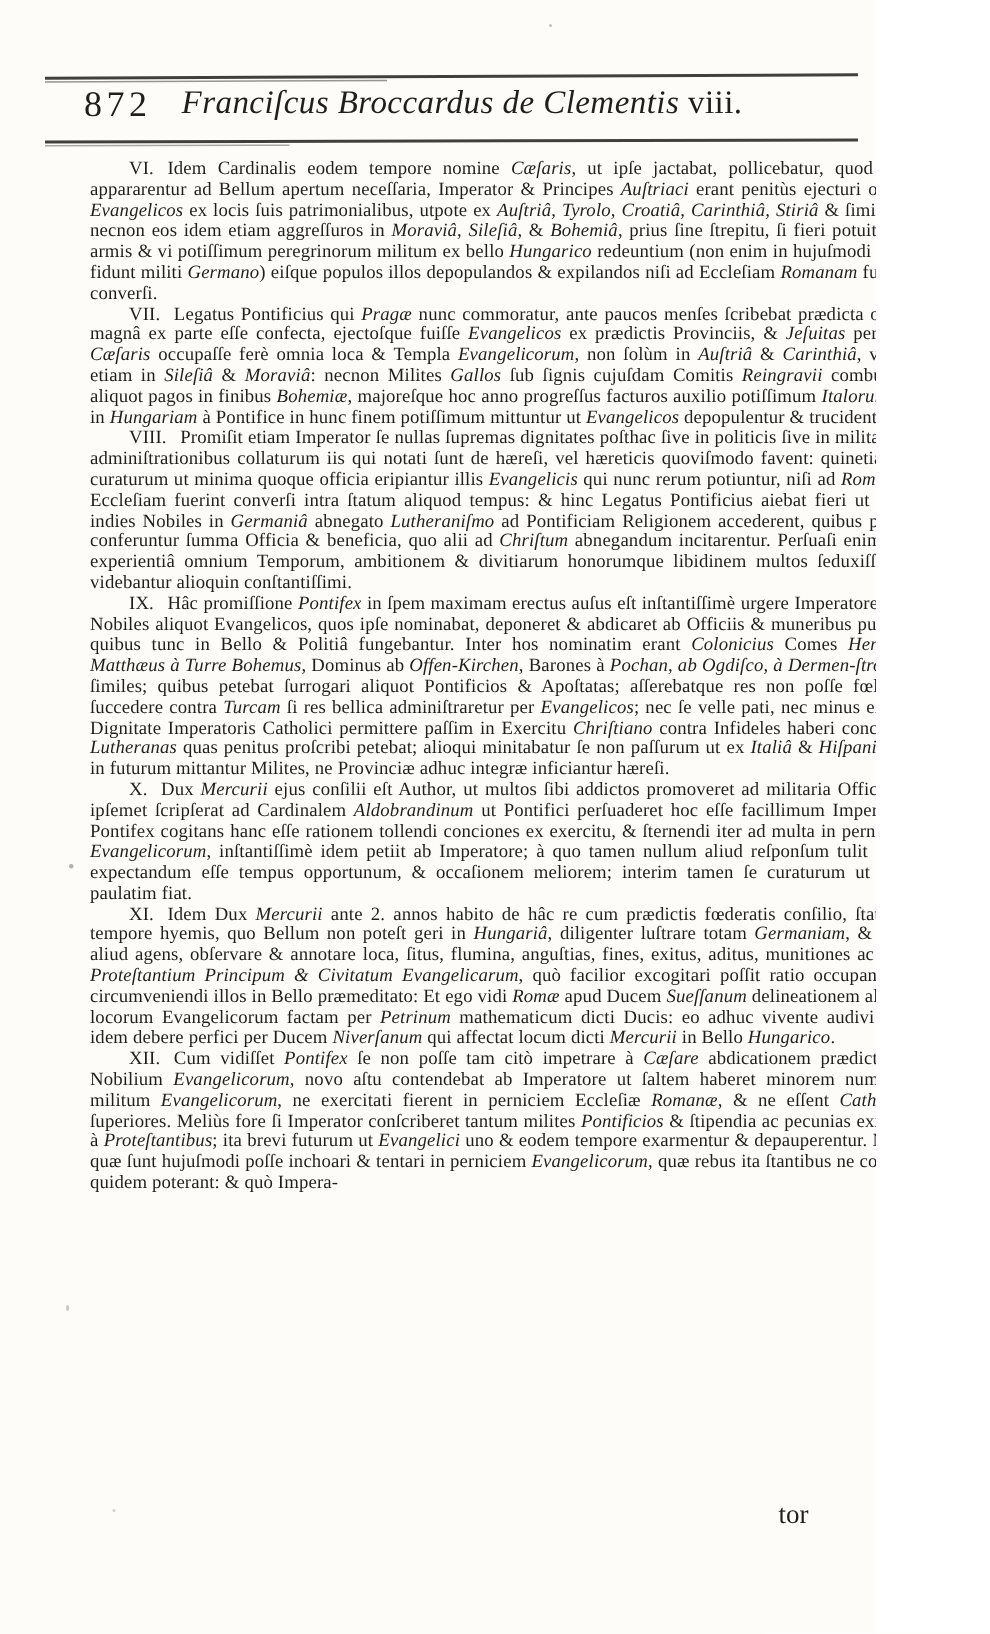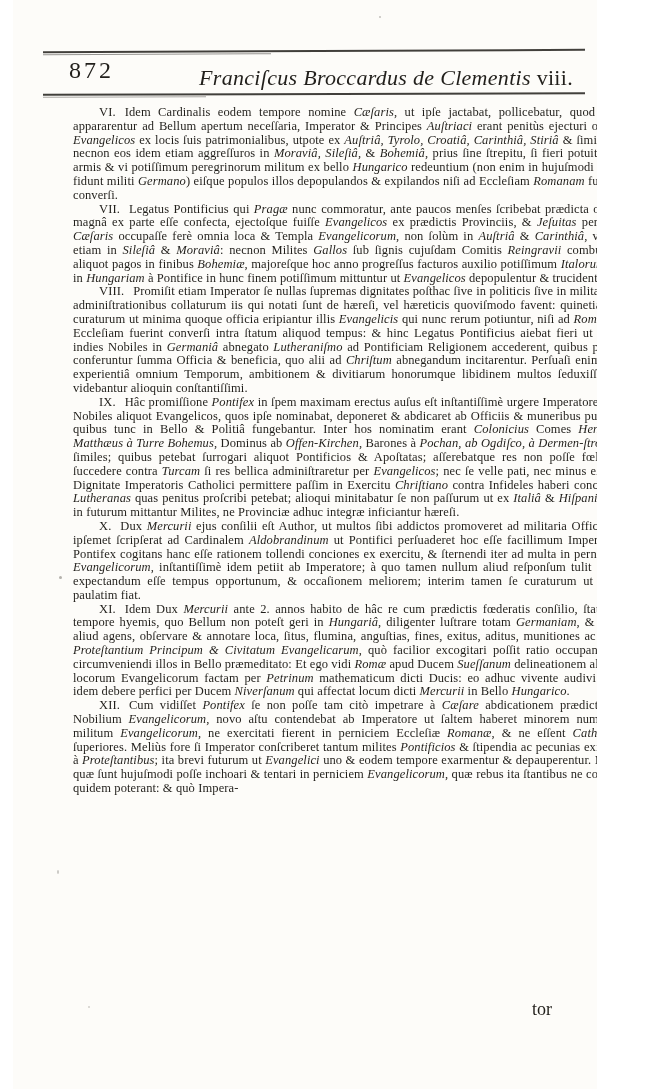--- a/index.html
+++ b/index.html
@@ -7,21 +7,20 @@
     width:660px;height:1089px;
     background:#ffffff;
     font-family:"Liberation Serif","DejaVu Serif",serif;
   }
   .page{
     position:relative;
     width:584px;height:1089px;
     background:var(--paper,#fdfcf9);
     color:var(--ink,#211f1b);
     overflow:hidden;
-    margin-left:13px;
   }
   
   .rule{
     position:absolute;
     left:30px;right:12px;
     height:2px;
     background:var(--ink,#211f1b);
     opacity:.85;
   }
   .rule-top{top:50px;transform:rotate(-0.25deg);}
@@ -36,22 +35,22 @@
   }
   .header-row{
     position:absolute;top:53px;left:56px;right:24px;height:36px;
   }
   .page-number{
     position:absolute;left:0;top:4px;
     font-size:24px;letter-spacing:3px;
     font-feature-settings:"onum";
   }
   .running-title{
-    position:absolute;left:0;right:0;top:12px;
-    text-align:right;
+    position:absolute;left:0;right:0;top:2px;
+    text-align:center;
     font-size:22px;
     letter-spacing:.3px;
   }
   .running-title i{font-style:italic;}
   
   .text-body{
     position:absolute;
     top:106px;left:60px;width:552px;
     font-size:12.5px;
     line-height:13.8px;

